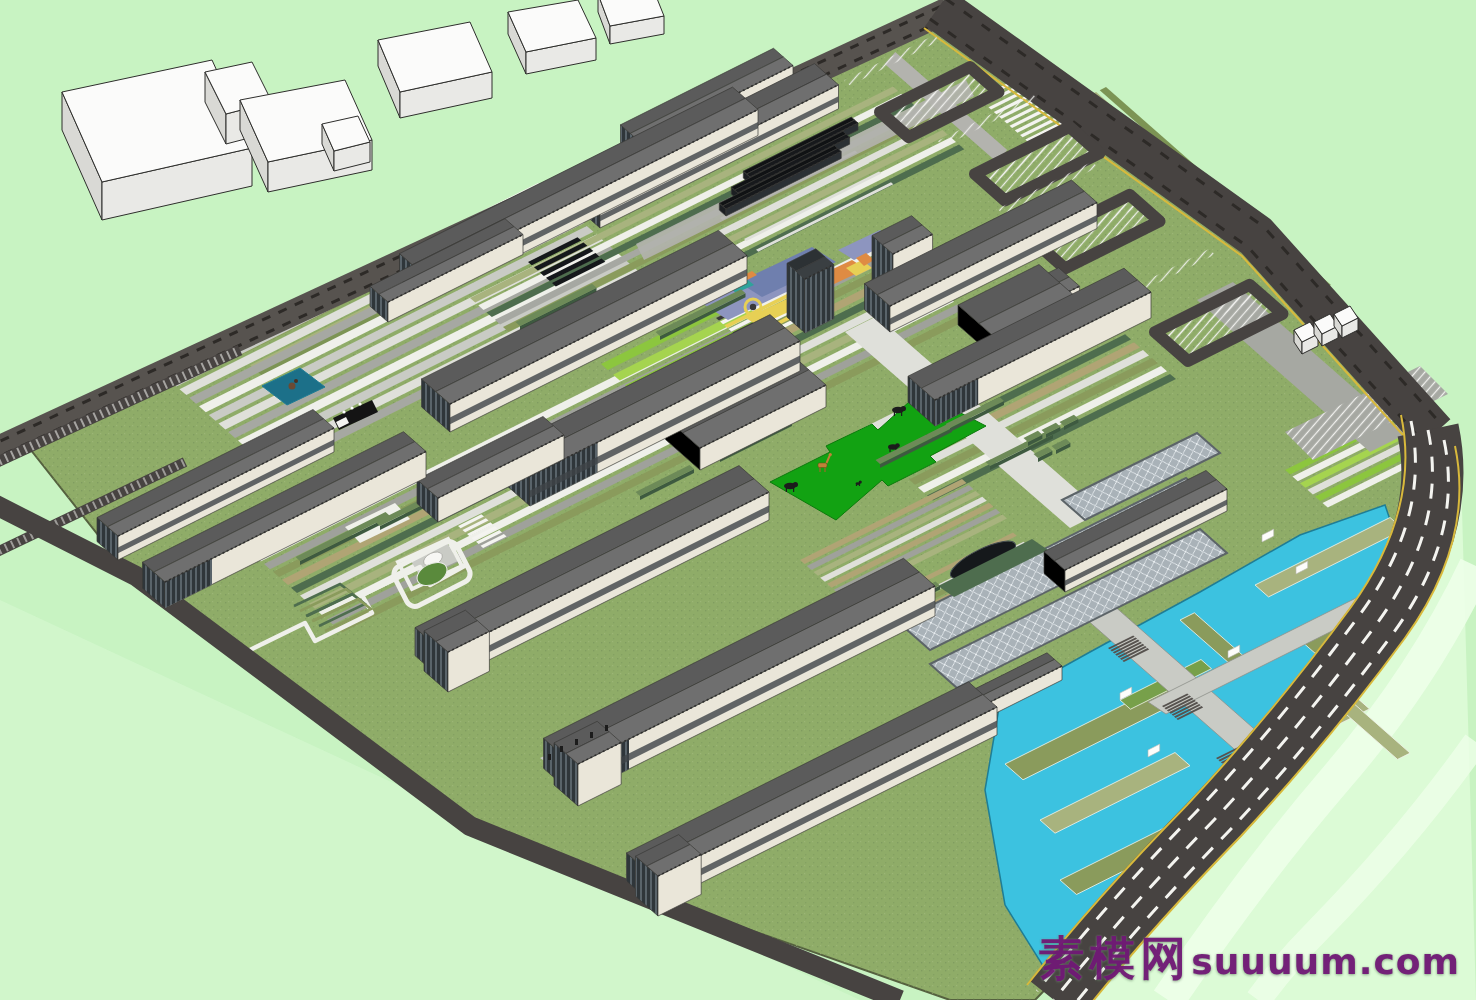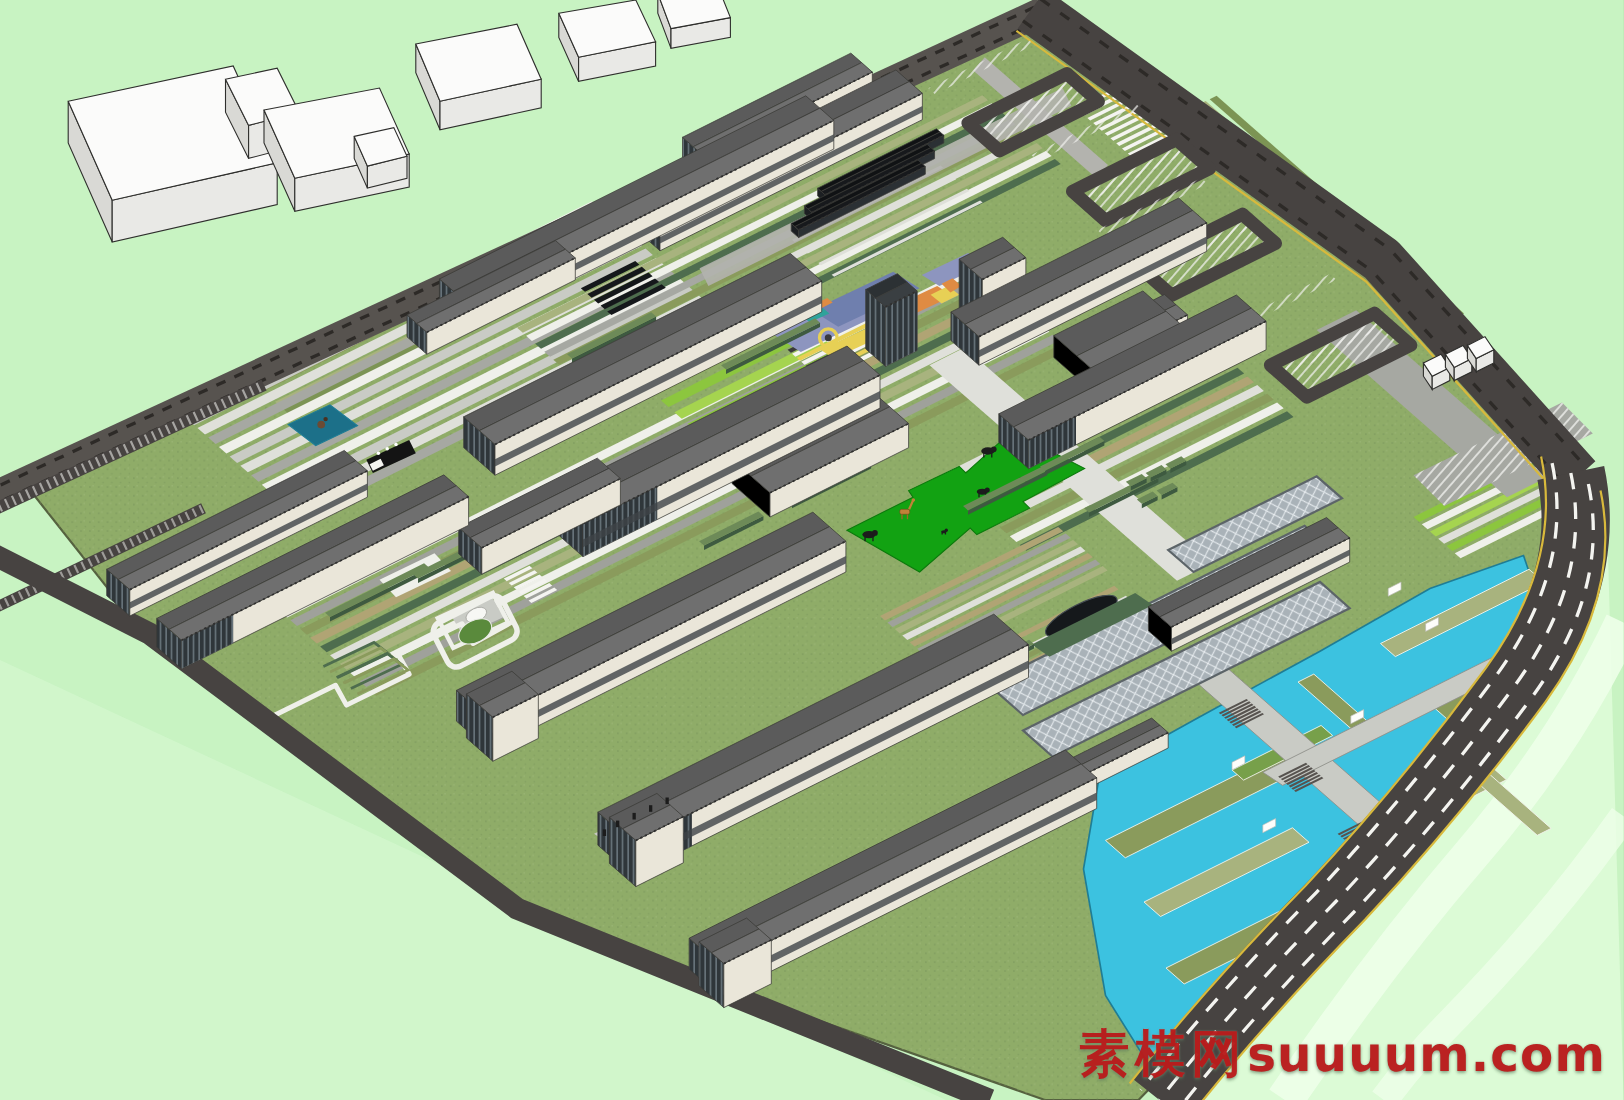--- a/index.html
+++ b/index.html
@@ -1,22 +1,22 @@
 <!DOCTYPE html>
 <html><head>
 <meta charset="utf-8">
 <style>
   html,body{margin:0;padding:0;background:#b9e7b3;font-family:"DejaVu Sans",sans-serif;}
   .stage{position:relative;width:1476px;height:1000px;overflow:hidden;}
   svg{display:block;}
   .watermark{position:absolute;right:16px;bottom:10px;display:flex;align-items:baseline;
-    color:#b91c1c;font-weight:bold;opacity:.97;pointer-events:none;
+    color:#701a75;font-weight:bold;opacity:.97;pointer-events:none;
     text-shadow:0 1px 3px rgba(90,120,90,.6),0 0 2px rgba(160,180,160,.5);}
   .watermark .cn{font-size:46px;letter-spacing:5px;}
-  .watermark .latin{font-size:44px;letter-spacing:1px;margin-top:33px;}
+  .watermark .latin{font-size:36px;letter-spacing:1px;margin-top:33px;}
 </style>
 </head>
 <body>
 
 <div class="stage">
 <svg id="scene-svg" width="1476" height="1000" viewBox="0 0 1476 1000">
   <defs>
     <pattern id="grass" width="8" height="8" patternUnits="userSpaceOnUse">
       <rect x="1" y="2" width="1.4" height="1.4" fill="#76925a"></rect>
       <rect x="5" y="6" width="1.4" height="1.4" fill="#7d9a5e"></rect>

